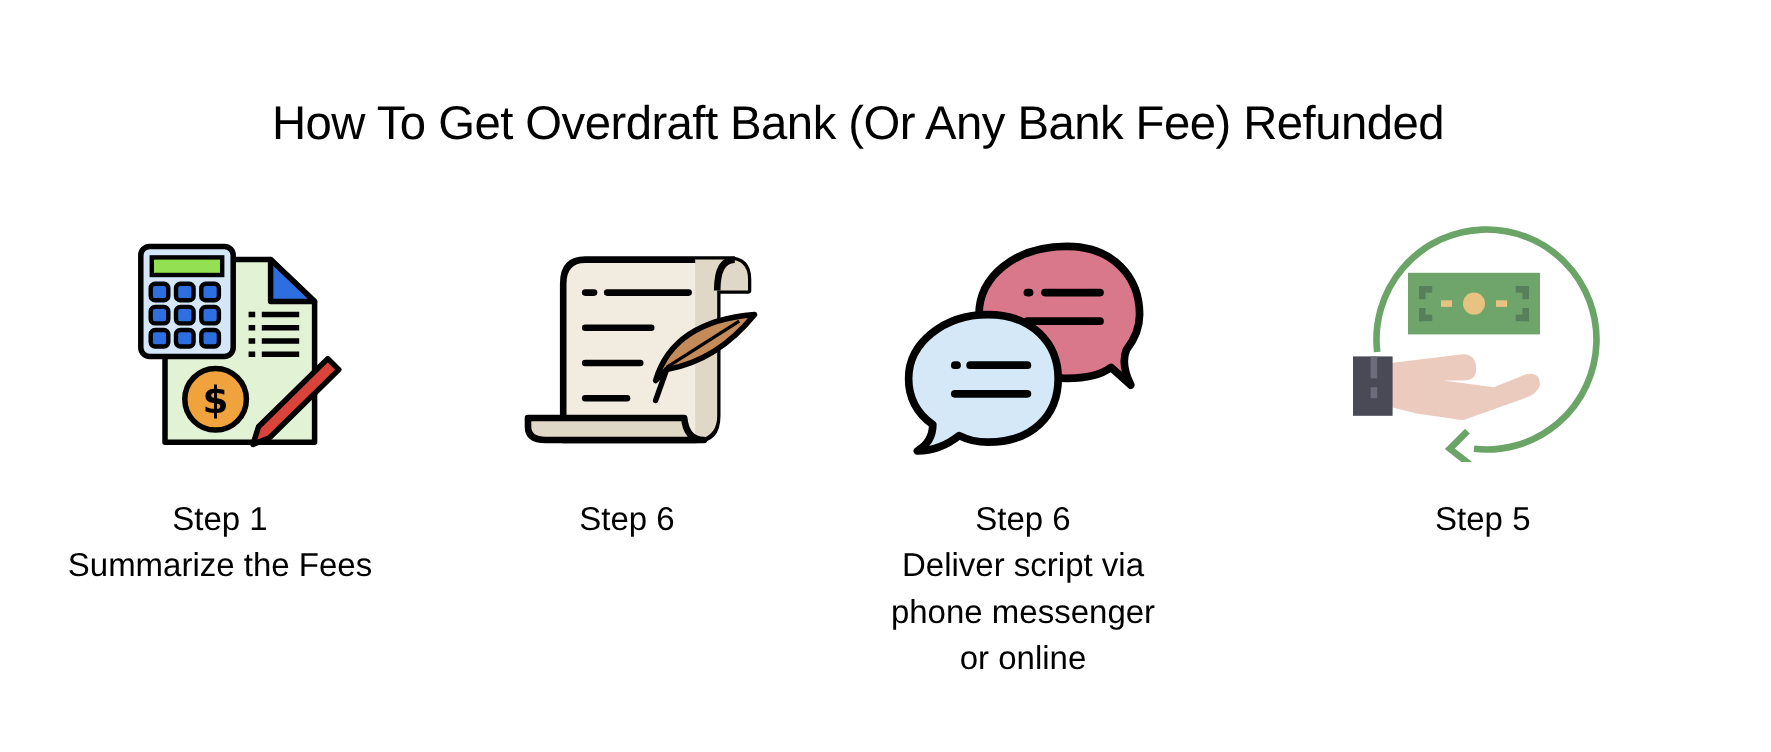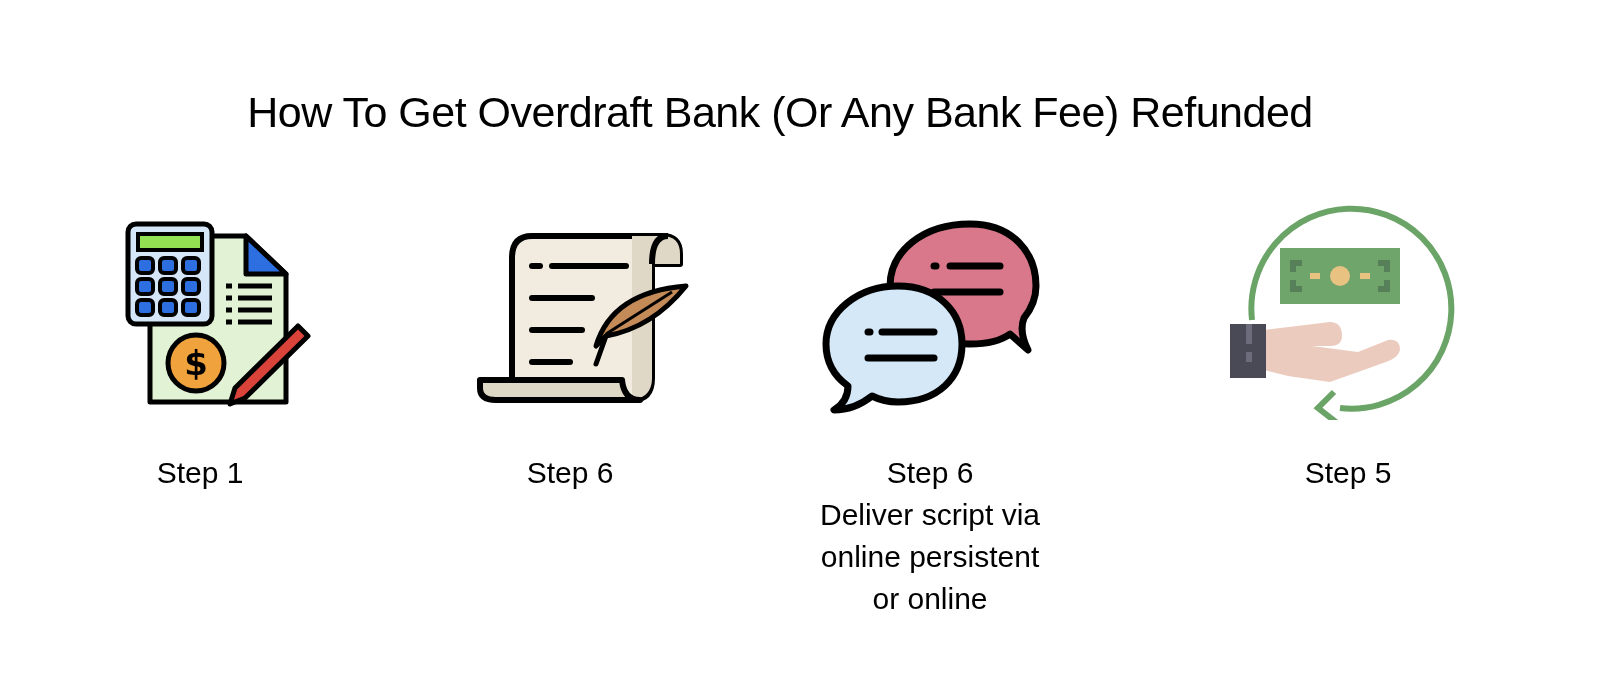--- a/index.html
+++ b/index.html
@@ -97,25 +97,26 @@
   <rect x="80" y="73" width="10" height="6" fill="#e8c280"></rect>
     <rect x="130" y="73" width="10" height="6" fill="#e8c280"></rect>
   <path d="M34 130 L100 122 Q112 122 112 136 Q112 146 100 146 L82 146 L128 152 L158 140 Q170 138 170 150 Q168 158 156 162 L100 182 L58 176 L34 170 Z" fill="#ebcbbe"></path>
   <rect x="0" y="124" width="36" height="54" fill="#4a4a56"></rect>
   <rect x="16" y="124" width="6" height="20" fill="#6c6c7c"></rect>
     <rect x="16" y="152" width="6" height="10" fill="#6c6c7c"></rect>
 </svg>
 
 <div class="label" style="left:0px;top:452px">
   <div>Step 1</div>
+  <div>Summarize the Fees</div>
 </div>
 <div class="label" style="left:370px;top:452px">
   <div>Step 6</div>
 </div>
 <div class="label" style="left:730px;top:452px">
   <div>Step 6</div>
   <div>Deliver script via</div>
-  <div>online persistent</div>
+  <div>phone messenger</div>
   <div>or online</div>
 </div>
 <div class="label" style="left:1148px;top:452px">
   <div>Step 5</div>
 </div>
 
 </body></html>

